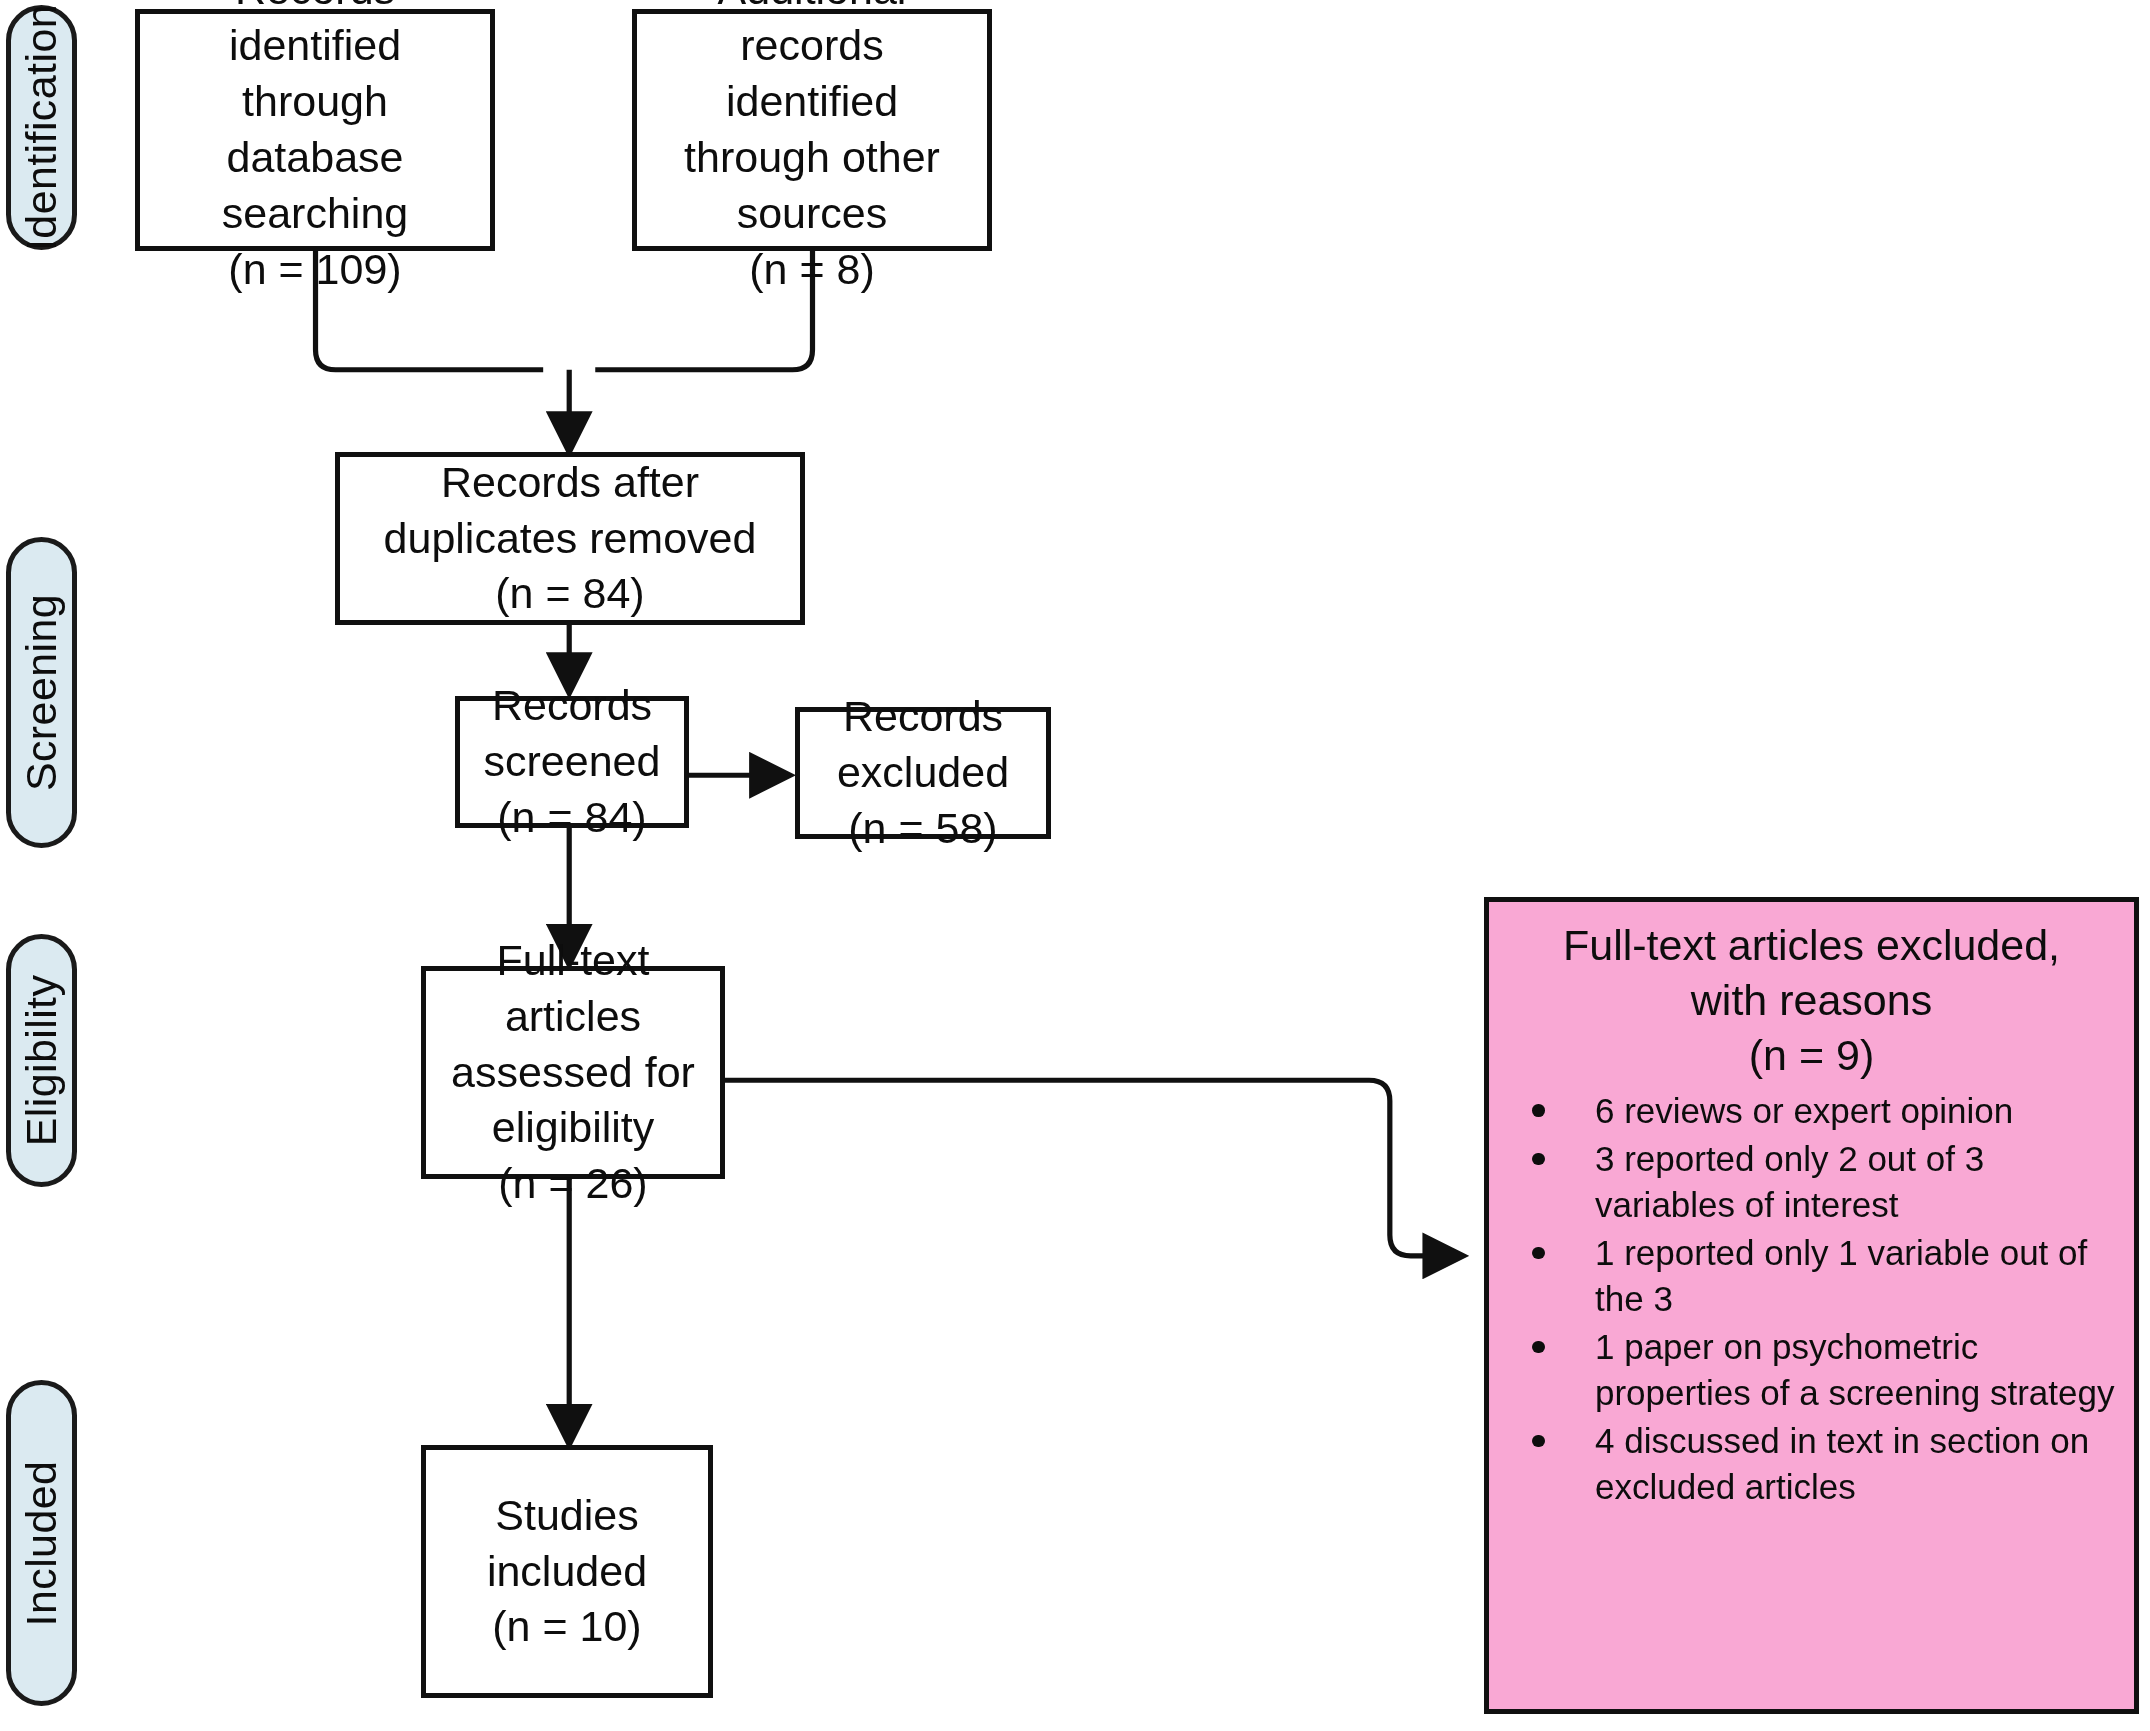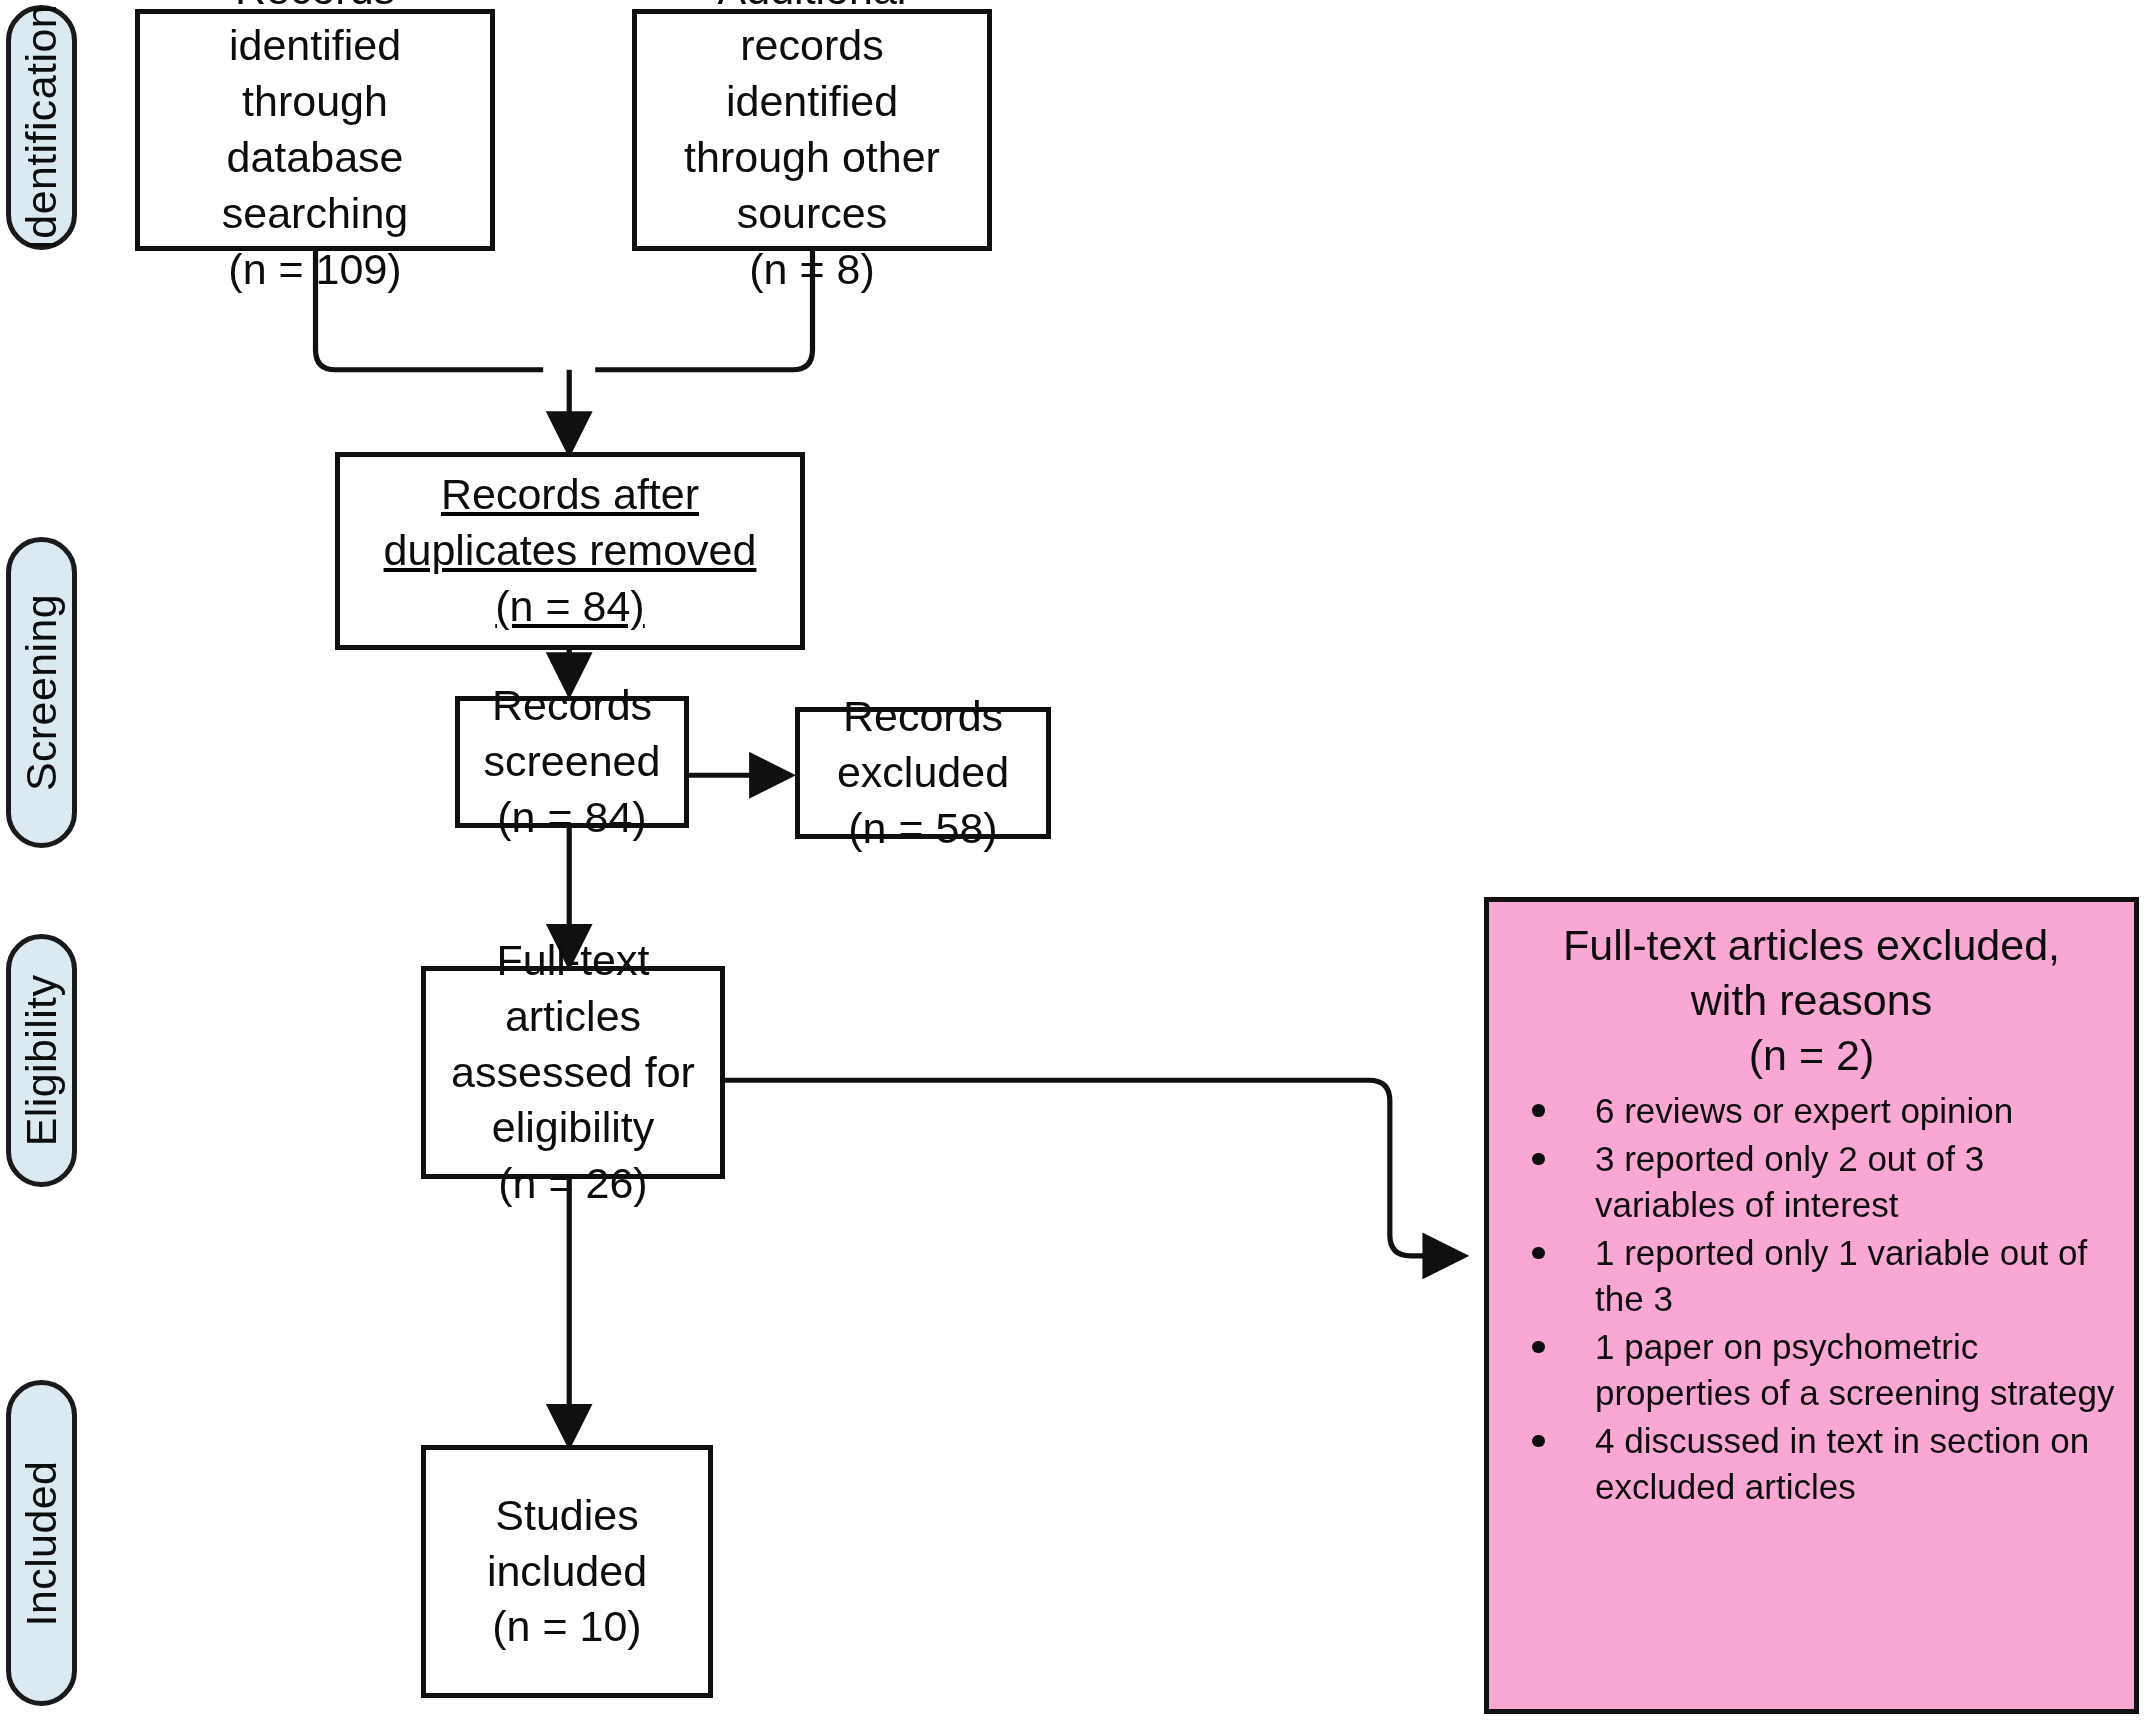--- a/index.html
+++ b/index.html
@@ -170,21 +170,21 @@
   </div>
 
   <div class="flow-box" style="left:632px; top:9px; width:360px; height:242px;">
     <div class="box-text">
       <span class="line">Additional records identified</span>
       <span class="line">through other sources</span>
       <span class="line">(n = 8)</span>
     </div>
   </div>
 
-  <div class="flow-box" style="left:335px; top:452px; width:470px; height:198px;text-decoration:underline;">
+  <div class="flow-box" style="left:335px; top:452px; width:470px; height:173px;">
     <div class="box-text">
       <span class="line">Records after duplicates removed</span>
       <span class="line">(n = 84)</span>
     </div>
   </div>
 
   <div class="flow-box" style="left:455px; top:696px; width:234px; height:132px;">
     <div class="box-text">
       <span class="line">Records screened</span>
       <span class="line">(n = 84)</span>
@@ -210,21 +210,21 @@
     <div class="box-text">
       <span class="line">Studies included</span>
       <span class="line">(n = 10)</span>
     </div>
   </div>
 
   <div id="excluded-reasons-box" style="left:1484px; top:882px; width:655px; height:817px;">
     <div class="reasons-heading">
       <span class="line">Full-text articles excluded,</span>
       <span class="line">with reasons</span>
-      <span class="line">(n = 2)</span>
+      <span class="line">(n = 9)</span>
     </div>
     <ul class="reasons-list">
       <li class="reason-item">
         <span class="bullet-dot"></span>
         <span>6 reviews or expert opinion</span>
       </li>
       <li class="reason-item">
         <span class="bullet-dot"></span>
         <span>3 reported only 2 out of 3 variables of interest</span>
       </li>

